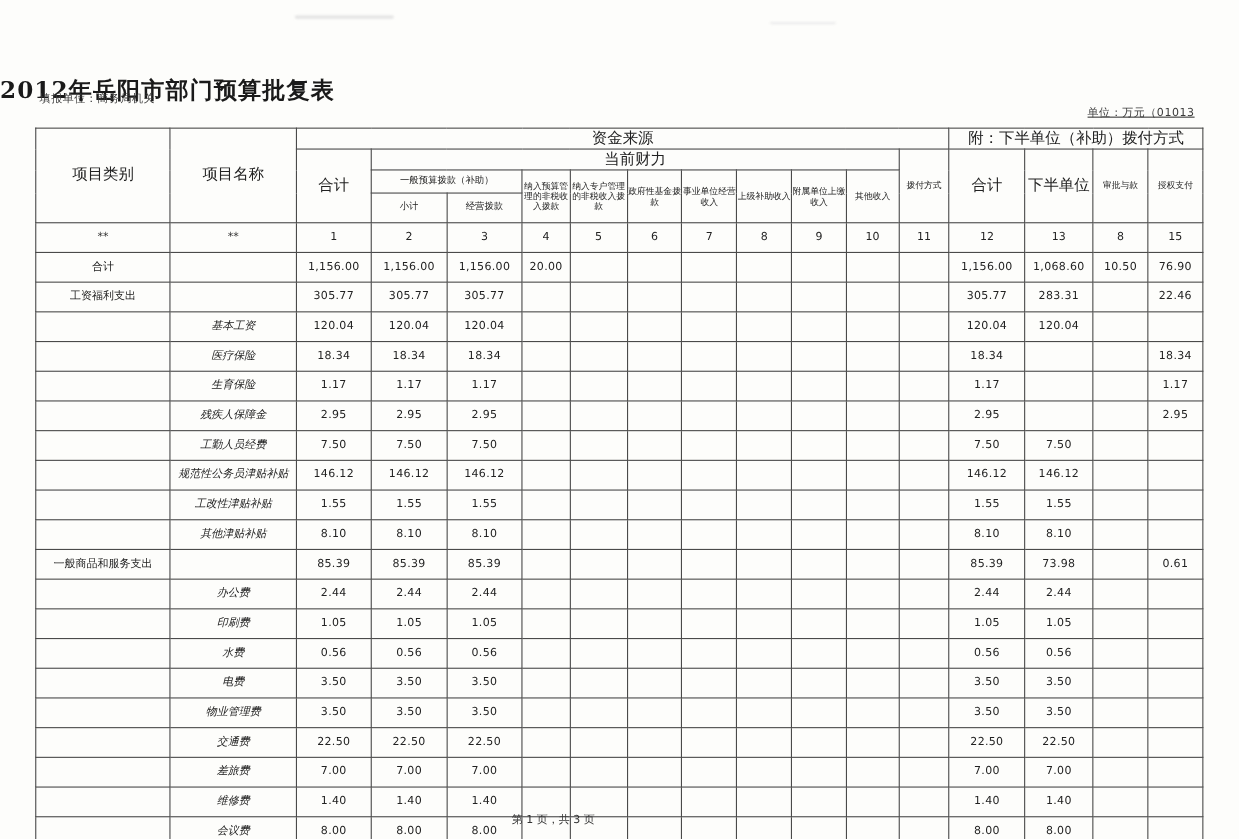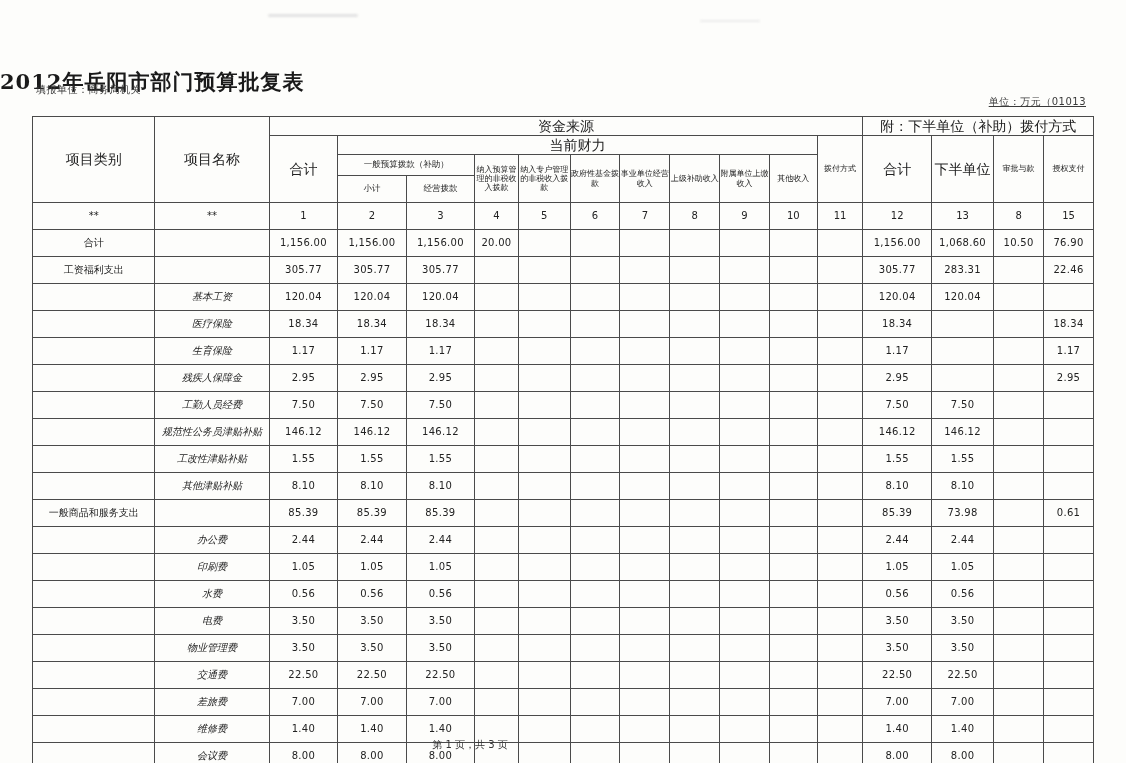--- a/index.html
+++ b/index.html
@@ -29,21 +29,21 @@
     letter-spacing:0.5px;
   }
   .meta-right{
     position:absolute;top:95px;right:40px;
     font-size:10px;color:#3a3a3a;
     letter-spacing:0.5px;
     text-decoration:underline;
   }
   .footer{
     position:absolute;top:738px;left:0;width:940px;
-    text-align:center;font-size:10px;color:#333;
+    text-align:center;font-size:10px;color:#333;padding-left:33px;
   }
 
   table.budget{
     position:absolute;
     top:116px;left:32px;
     border-collapse:collapse;
     width:1062px;
     font-size:10px;
     color:#222;
     table-layout:fixed;

